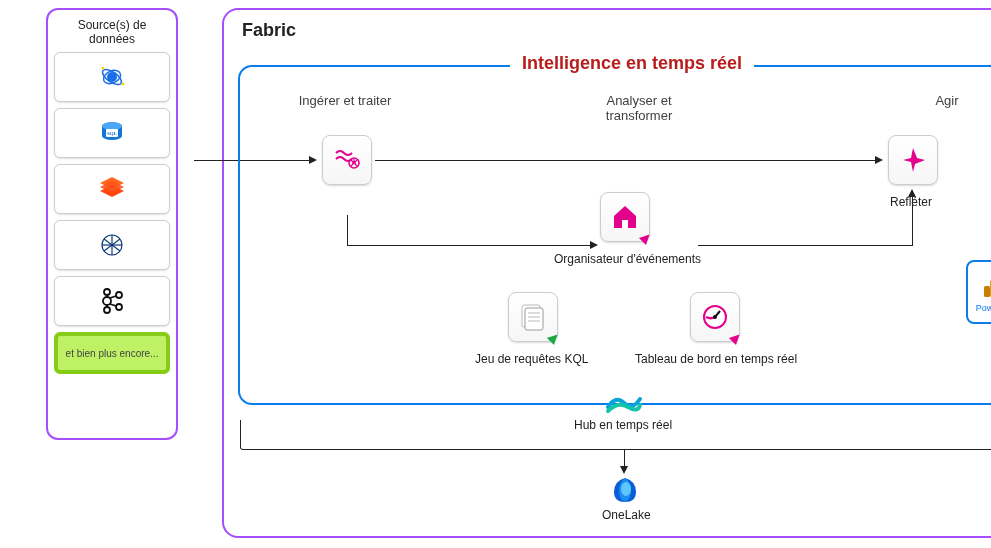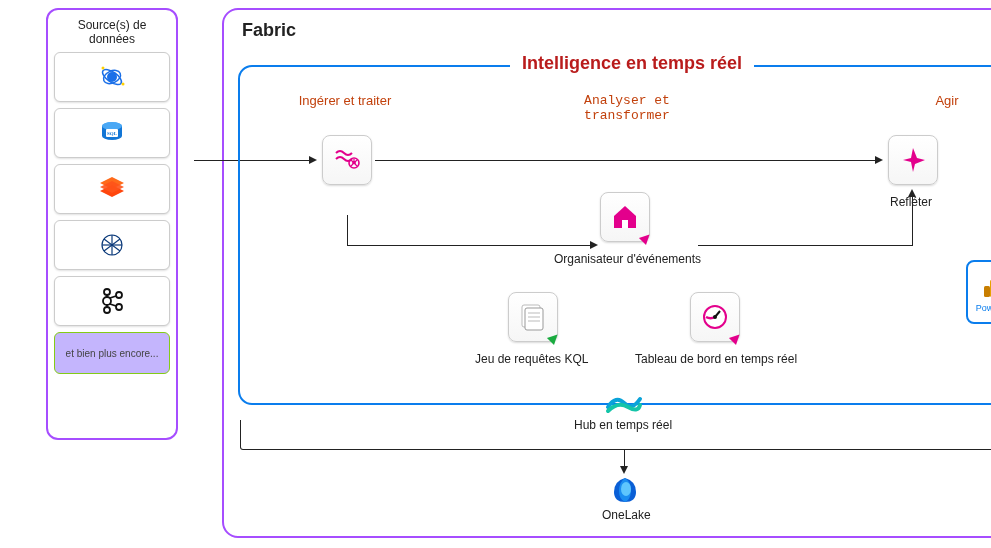--- a/index.html
+++ b/index.html
@@ -34,23 +34,23 @@
     border-radius: 6px;
     background: #fff;
     box-shadow: 0 1px 2px rgba(0,0,0,0.12);
     display: flex;
     align-items: center;
     justify-content: center;
   }
   .source-more {
     width: 116px; height: 42px;
     margin: 4px auto;
-    border: 1px solid #84cc16;
+    border: 4px solid #84cc16;
     border-radius: 6px;
-    background: #c4b5fd;
+    background: #bef264;
     display: flex;
     align-items: center;
     justify-content: center;
     font-size: 10px;
     color: #444;
   }
   .fabric-panel {
     position: absolute;
     left: 178px; top: 8px;
     width: 800px; height: 530px;
@@ -78,21 +78,21 @@
     background: #fff;
     padding: 0 12px;
     font-size: 18px;
     font-weight: 600;
     color: #b91c1c;
   }
   .col-head {
     position: absolute;
     top: 26px;
     font-size: 13px;
-    color: #c2410c;
+    color: #404040;
     text-align: center;
     width: 150px;
   }
   .card {
     position: absolute;
     width: 50px; height: 50px;
     border: 1px solid #ccc;
     border-radius: 8px;
     background: linear-gradient(#fff,#f6f6f6);
     box-shadow: 0 1px 2px rgba(0,0,0,0.15);
@@ -239,21 +239,21 @@
 <div class="fabric-panel">
   <div class="fabric-title">Fabric</div>
 
   <div class="arrow arrow-line-h" style="left:-30px; top:150px; width:115px;"></div>
   <div class="arrowhead right" style="left:85px; top:146px;"></div>
 
   <div class="rti-panel">
     <div class="rti-title">Intelligence en temps réel</div>
 
     <div class="col-head" style="left:30px;">Ingérer et traiter</div>
-    <div class="col-head" style="left:312px; white-space:pre-line;font-family:Liberation Mono, monospace;">Analyser et
+    <div class="col-head" style="left:324px; white-space:pre-line;">Analyser et
 transformer</div>
     <div class="col-head" style="left:632px;">Agir</div>
 
     <div class="card" style="left:82px; top:68px;">
       <svg width="30" height="30">
         <path d="M4 8 Q8 4 12 8 T20 8" fill="none" stroke="#e3008c" stroke-width="2"></path>
         <path d="M4 14 Q8 10 12 14 T20 14" fill="none" stroke="#e3008c" stroke-width="2"></path>
         <circle cx="22" cy="18" r="5" fill="none" stroke="#e3008c" stroke-width="1.6"></circle>
         <path d="M22 14 l0 4 M20 18 l4 0 M19 15 l6 6 M19 21 l6 -6" stroke="#e3008c" stroke-width="1.2"></path>
       </svg>

